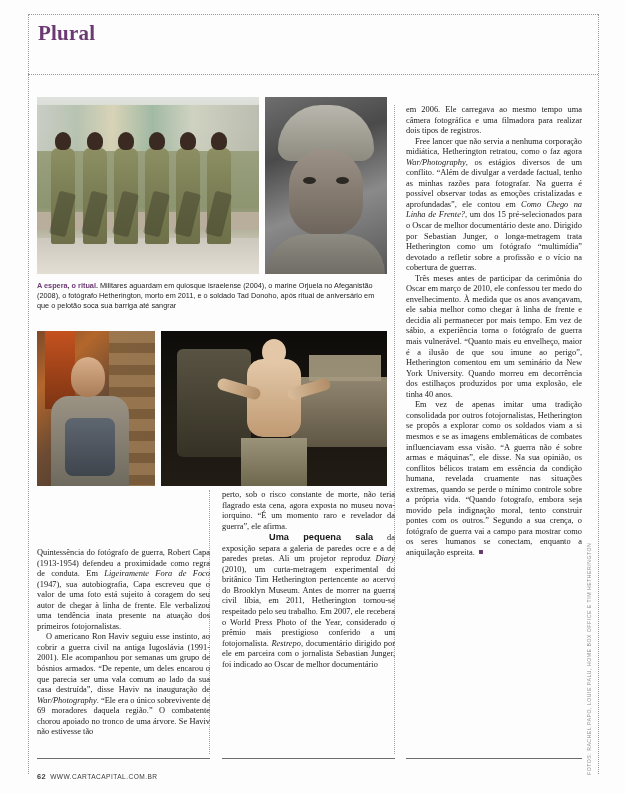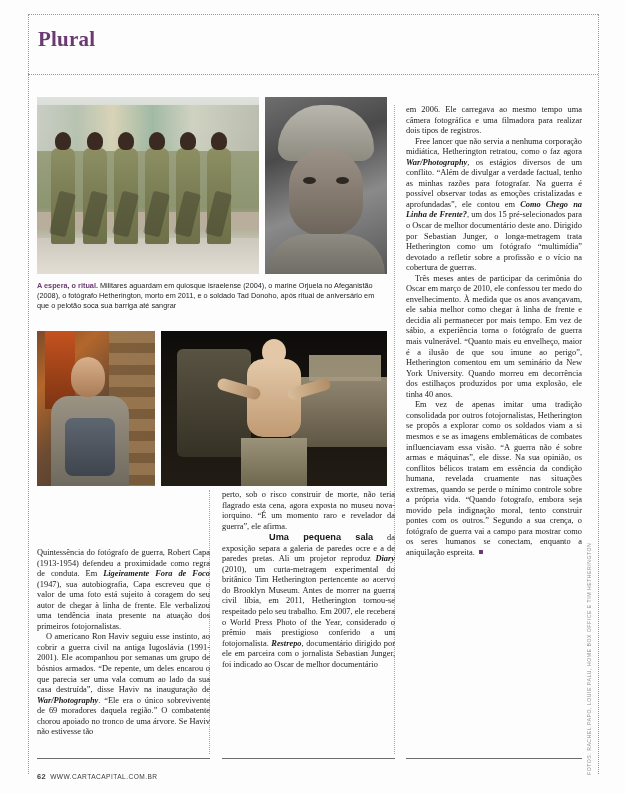--- a/index.html
+++ b/index.html
@@ -29,21 +29,21 @@
   }
   .frame-right {
     position:absolute; left:598px; top:14px; width:0; height:760px;
     border-left:1px dotted #9a9a9a;
   }
   .header-rule {
     position:absolute; left:28px; top:74px; width:570px; height:0;
     border-top:1px dotted #9a9a9a;
   }
   .section-title {
-    position:absolute; left:38px; top:27px;
+    position:absolute; left:38px; top:21px;
     font-family:"Liberation Serif", serif;
     font-weight:bold;
     font-size:21px;
     letter-spacing:0.2px;
     color:#6b3a72;
   }
 
   
   .photo { position:absolute; overflow:hidden; background:#333; }
 
@@ -185,21 +185,21 @@
     line-height:10.55px;
     text-align:justify;
     hyphens:auto;
     color:#1a1a1a;
   }
   #col1 { left:37px; top:548px; height:232px; }
   #col2 { left:222px; top:490px; height:264px; }
   #col3 { left:406px; top:105px; width:176px; height:648px; }
   .col p { margin:0; text-indent:9px; }
   .col p.noindent { text-indent:0; }
-  .col i { font-style:italic;font-weight:bold; }
+  .col i { font-style:italic; }
   .subhead {
     font-family:"Liberation Sans", sans-serif;
     font-weight:bold; font-size:9.2px;margin-left:38px;
   }
   .endmark {
     display:inline-block; width:4px; height:4px;
     background:#6b3a72; margin-left:4px; vertical-align:1px;
   }
 
   
@@ -302,21 +302,21 @@
 
   <div class="col-rule" id="rule1"></div>
   <div class="col-rule" id="rule2"></div>
 
   <div class="col" id="col1">
     <p class="noindent">Quintessência do fotógrafo de guerra, Robert Capa (1913-1954) defendeu a proximidade como regra de conduta. Em <i>Ligeiramente Fora de Foco</i> (1947), sua autobiografia, Capa escreveu que o valor de uma foto está sujeito à coragem do seu autor de chegar à linha de frente. Ele verbalizou uma tendência inata presente na atuação dos primeiros fotojornalistas.</p>
     <p>O americano Ron Haviv seguiu esse instinto, ao cobrir a guerra civil na antiga Iugoslávia (1991-2001). Ele acompanhou por semanas um grupo de bósnios armados. “De repente, um deles encarou o que parecia ser uma vala comum ao lado da sua casa destruída”, disse Haviv na inauguração de <i>War/Photography</i>. “Ele era o único sobrevivente de 69 moradores daquela região.” O combatente chorou apoiado no tronco de uma árvore. Se Haviv não estivesse tão</p>
   </div>
 
   <div class="col" id="col2">
-    <p class="noindent">perto, sob o risco construir de morte, não teria flagrado esta cena, agora exposta no museu nova-iorquino. “É um momento raro e revelador da guerra”, ele afirma.</p>
+    <p class="noindent">perto, sob o risco constante de morte, não teria flagrado esta cena, agora exposta no museu nova-iorquino. “É um momento raro e revelador da guerra”, ele afirma.</p>
     <p><span class="subhead">Uma pequena sala</span><span> da exposição separa a galeria de paredes ocre e a de paredes pretas. Ali um projetor reproduz <i>Diary</i> (2010), um curta-metragem experimental do britânico Tim Hetherington pertencente ao acervo do Brooklyn Museum. Antes de morrer na guerra civil líbia, em 2011, Hetherington tornou-se respeitado pelo seu trabalho. Em 2007, ele recebera o World Press Photo of the Year, considerado o prêmio mais prestigioso conferido a um fotojornalista. <i>Restrepo</i>, documentário dirigido por ele em parceira com o jornalista Sebastian Junger, foi indicado ao Oscar de melhor documentário</span></p>
   </div>
 
   <div class="col" id="col3">
     <p class="noindent">em 2006. Ele carregava ao mesmo tempo uma câmera fotográfica e uma filmadora para realizar dois tipos de registros.</p>
     <p>Free lancer que não servia a nenhuma corporação midiática, Hetherington retratou, como o faz agora <i>War/Photography</i>, os estágios diversos de um conflito. “Além de divulgar a verdade factual, tenho as minhas razões para fotografar. Na guerra é possível observar todas as emoções cristalizadas e aprofundadas”, ele contou em <i>Como Chego na Linha de Frente?</i>, um dos 15 pré-selecionados para o Oscar de melhor documentário deste ano. Dirigido por Sebastian Junger, o longa-metragem trata Hetherington como um fotógrafo “multimídia” devotado a refletir sobre a profissão e o vício na cobertura de guerras.</p>
     <p>Três meses antes de participar da cerimônia do Oscar em março de 2010, ele confessou ter medo do envelhecimento. À medida que os anos avançavam, ele sabia melhor como chegar à linha de frente e decidia ali permanecer por mais tempo. Em vez de sábio, a experiência torna o fotógrafo de guerra mais vulnerável. “Quanto mais eu envelheço, maior é a ilusão de que sou imune ao perigo”, Hetherington comentou em um seminário da New York University. Quando morreu em decorrência dos estilhaços produzidos por uma explosão, ele tinha 40 anos.</p>
     <p>Em vez de apenas imitar uma tradição consolidada por outros fotojornalistas, Hetherington se propôs a explorar como os soldados viam a si mesmos e se as imagens emblemáticas de combates influenciavam essa visão. “A guerra não é sobre armas e máquinas”, ele disse. Na sua opinião, os conflitos bélicos tratam em essência da condição humana, revelada cruamente nas situações extremas, quando se perde o mínimo controle sobre a própria vida. “Quando fotografo, embora seja movido pela indignação moral, tento construir pontes com os outros.” Segundo a sua crença, o fotógrafo de guerra vai a campo para mostrar como os seres humanos se conectam, enquanto a aniquilação espreita.<span class="endmark"></span></p>
   </div>
 

